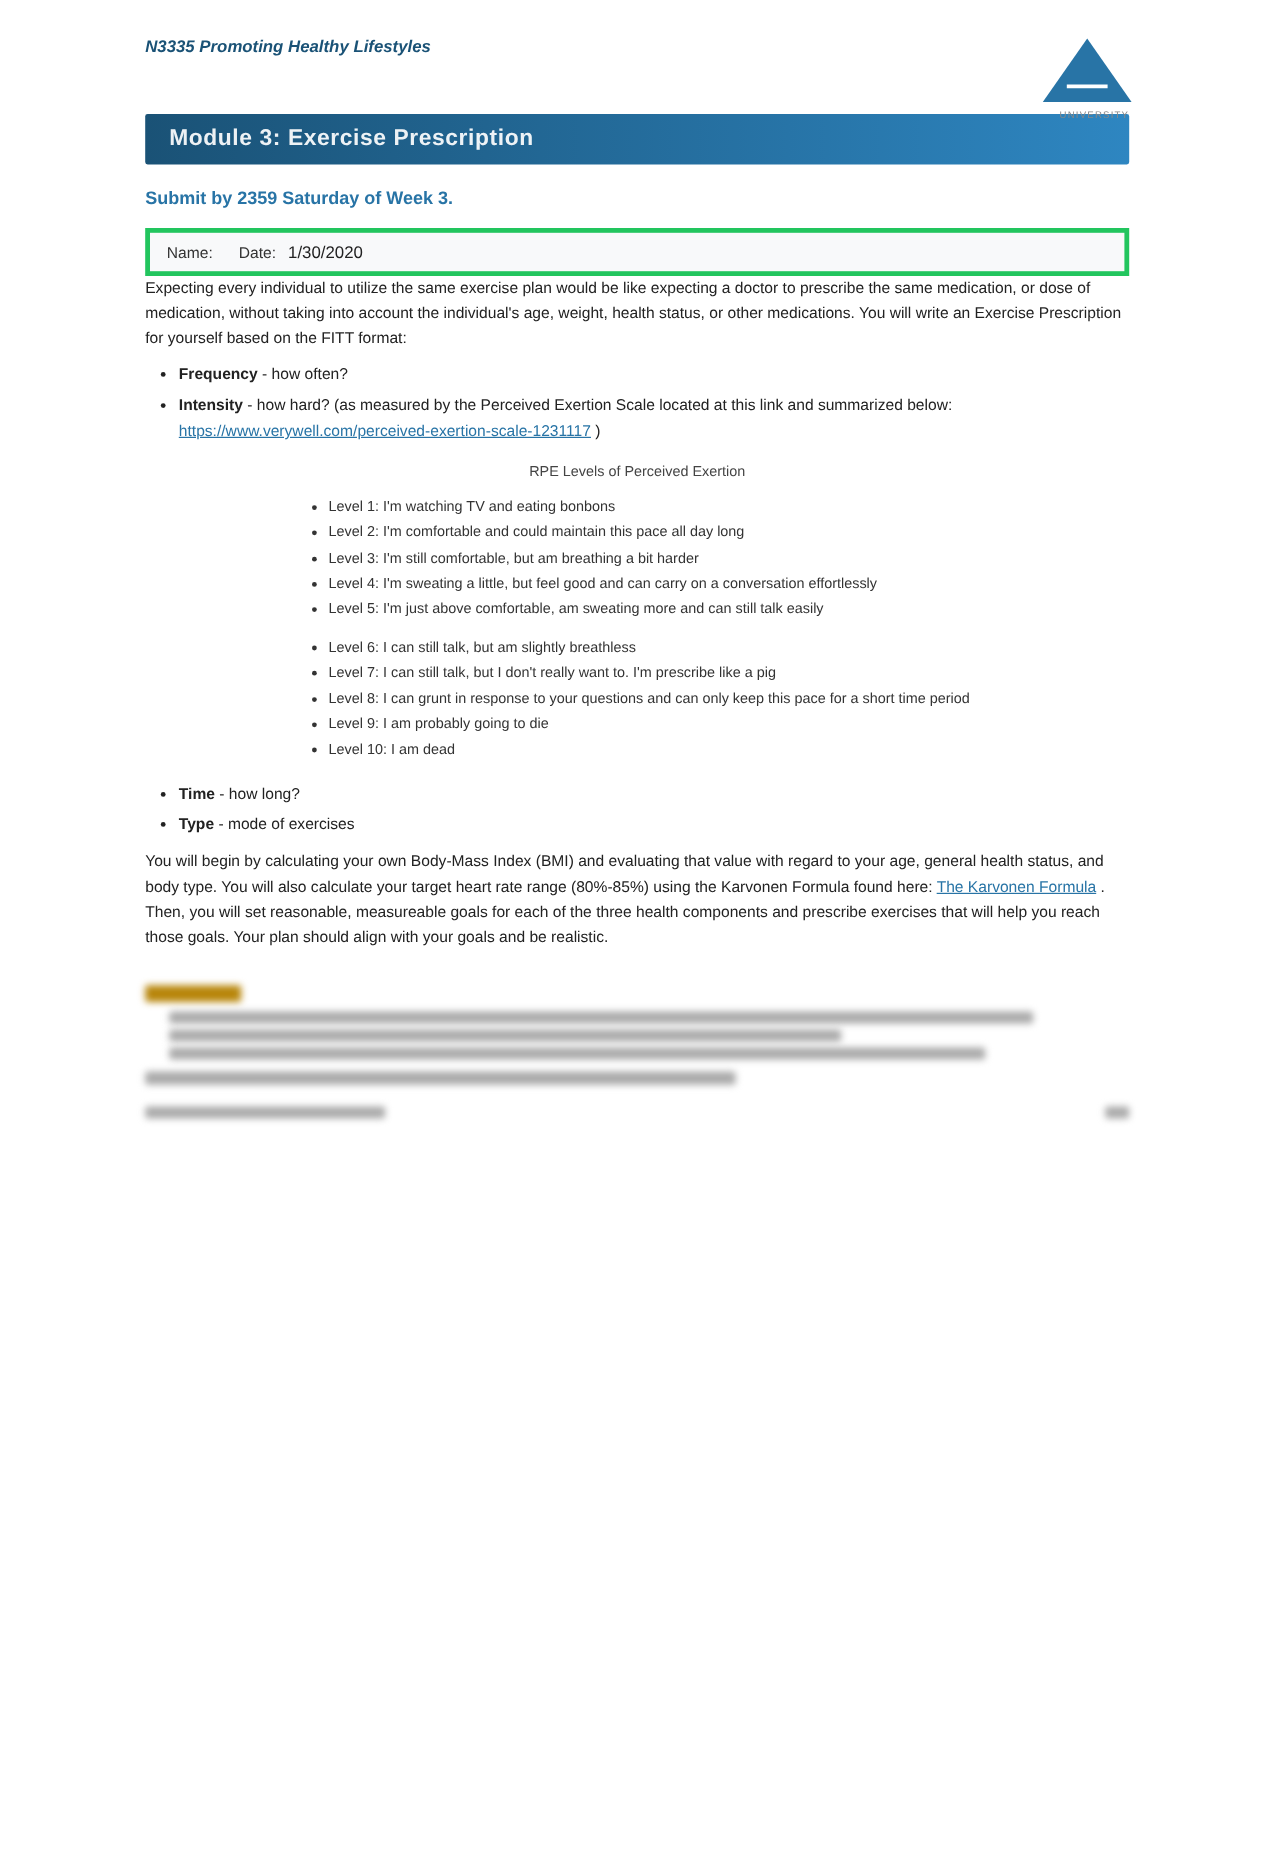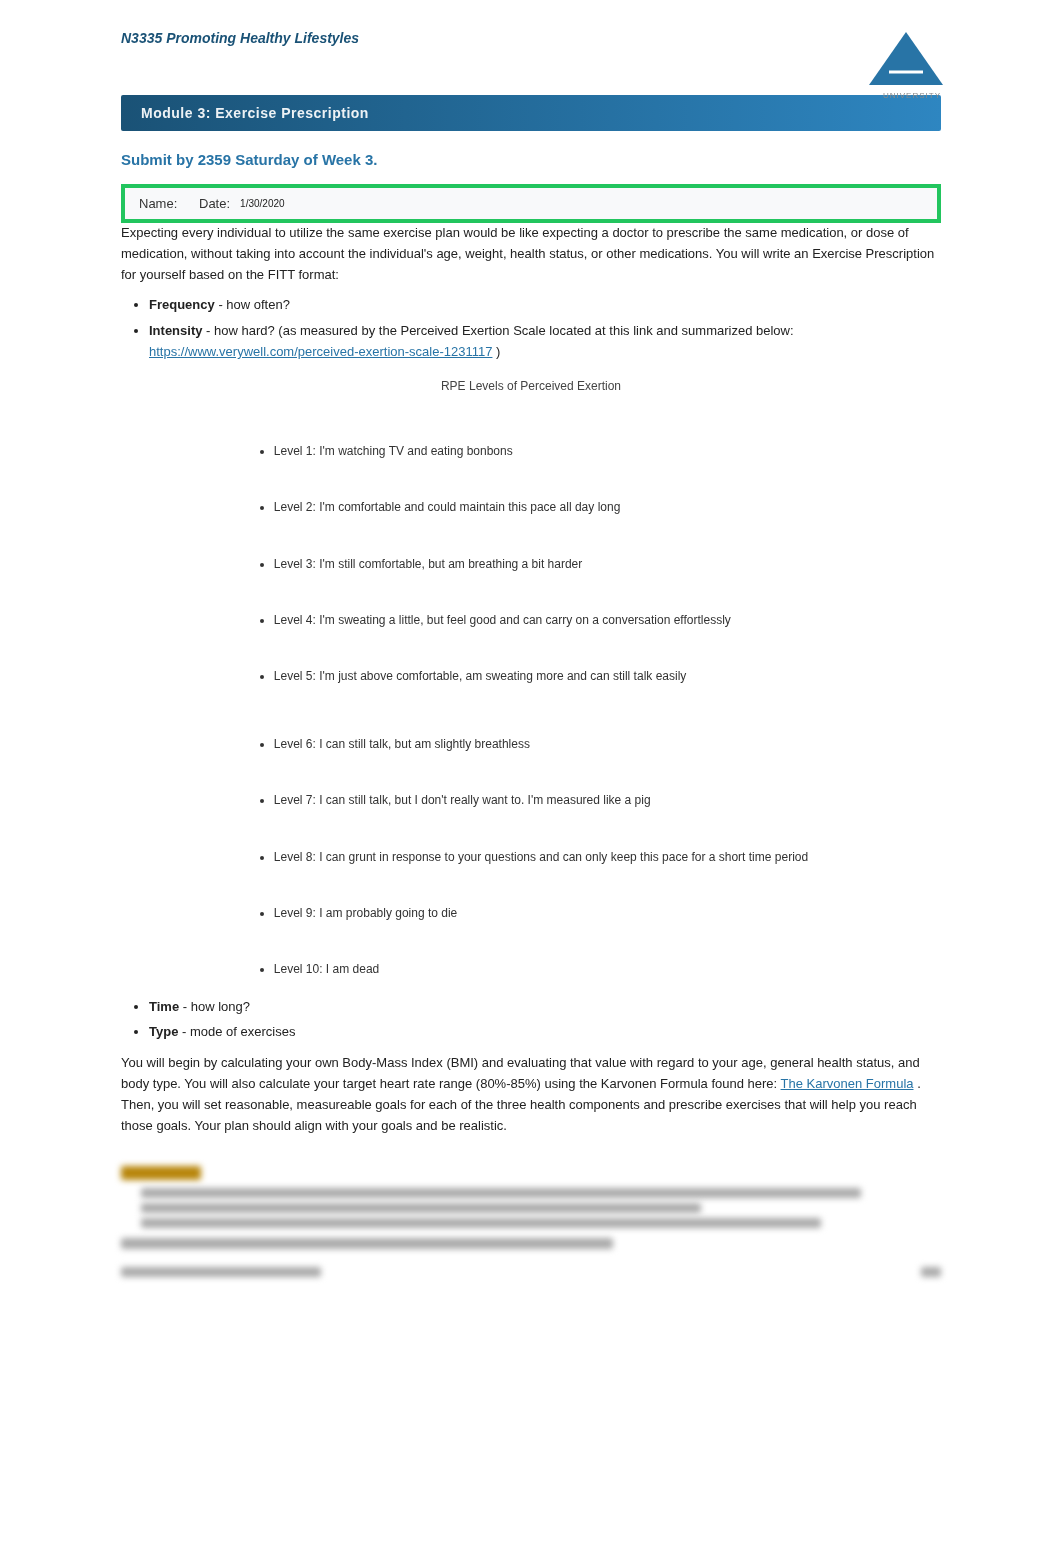--- a/index.html
+++ b/index.html
@@ -44,21 +44,21 @@
       position: relative;
     }
     .banner {
       background: linear-gradient(to right, #1a5276, #2e86c1);
       color: #fff;
       padding: 10px 20px;
       margin-bottom: 20px;
       border-radius: 2px;
     }
     .banner-title {
-      font-size: 14px;
+      font-size: 19px;
       font-weight: bold;
       letter-spacing: 0.5px;
       opacity: 0.92;
     }
     .submit-line {
       color: #2874a6;
       font-weight: bold;
       font-size: 15px;
       margin-bottom: 16px;
     }
@@ -79,21 +79,21 @@
       font-size: 14px;
       color: #222;
       flex: 1;
     }
     .date-label {
       font-size: 13px;
       color: #333;
       margin-right: 10px;
     }
     .date-value {
-      font-size: 10px;
+      font-size: 14px;
       color: #222;
     }
     .section-heading {
       color: #2874a6;
       font-size: 15px;
       font-weight: bold;
       margin-bottom: 10px;
     }
     .body-text {
       font-size: 13px;
@@ -131,21 +131,20 @@
       list-style-type: disc;
       text-align: left;
       display: inline-block;
       padding-left: 20px;
     }
     .rpe-list li {
       font-size: 12px;
       line-height: 1.7;
       color: #333;
       margin-bottom: 1px;
-      margin-top: 36px;
     }
     .rpe-spacer {
       height: 10px;
     }
     .link-blue {
       color: #2874a6;
       text-decoration: underline;
     }
     .blurred-section {
       margin-top: 20px;
@@ -254,21 +253,21 @@
     <div class="rpe-box">
       <div class="rpe-title">RPE Levels of Perceived Exertion</div>
       <ul class="rpe-list">
         <li>Level 1: I'm watching TV and eating bonbons</li>
         <li>Level 2: I'm comfortable and could maintain this pace all day long</li>
         <li>Level 3: I'm still comfortable, but am breathing a bit harder</li>
         <li>Level 4: I'm sweating a little, but feel good and can carry on a conversation effortlessly</li>
         <li>Level 5: I'm just above comfortable, am sweating more and can still talk easily</li>
         <div class="rpe-spacer"></div>
         <li>Level 6: I can still talk, but am slightly breathless</li>
-        <li>Level 7: I can still talk, but I don't really want to. I'm measured like a pig</li>
+        <li>Level 7: I can still talk, but I don't really want to. I'm prescribe like a pig</li>
         <li>Level 8: I can grunt in response to your questions and can only keep this pace for a short time period</li>
         <li>Level 9: I am probably going to die</li>
         <li>Level 10: I am dead</li>
       </ul>
     </div>
 
     <ul class="bullet-list">
       <li>
         <strong>Time</strong>
         <span> - how long?</span>

